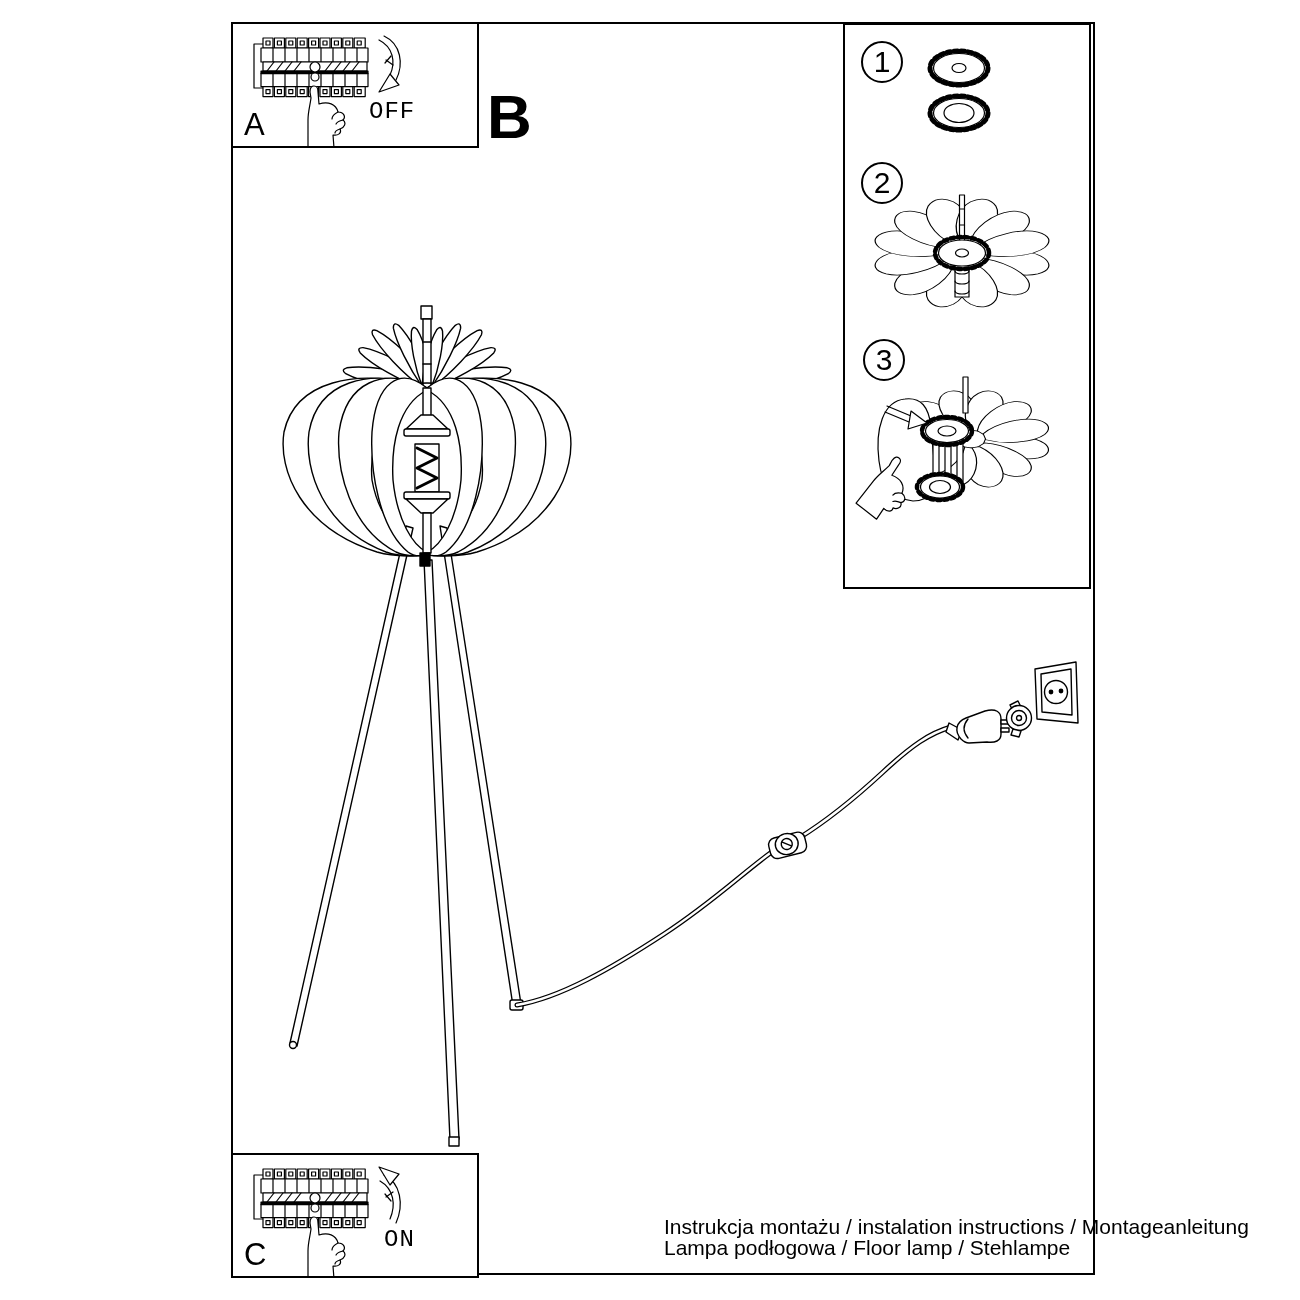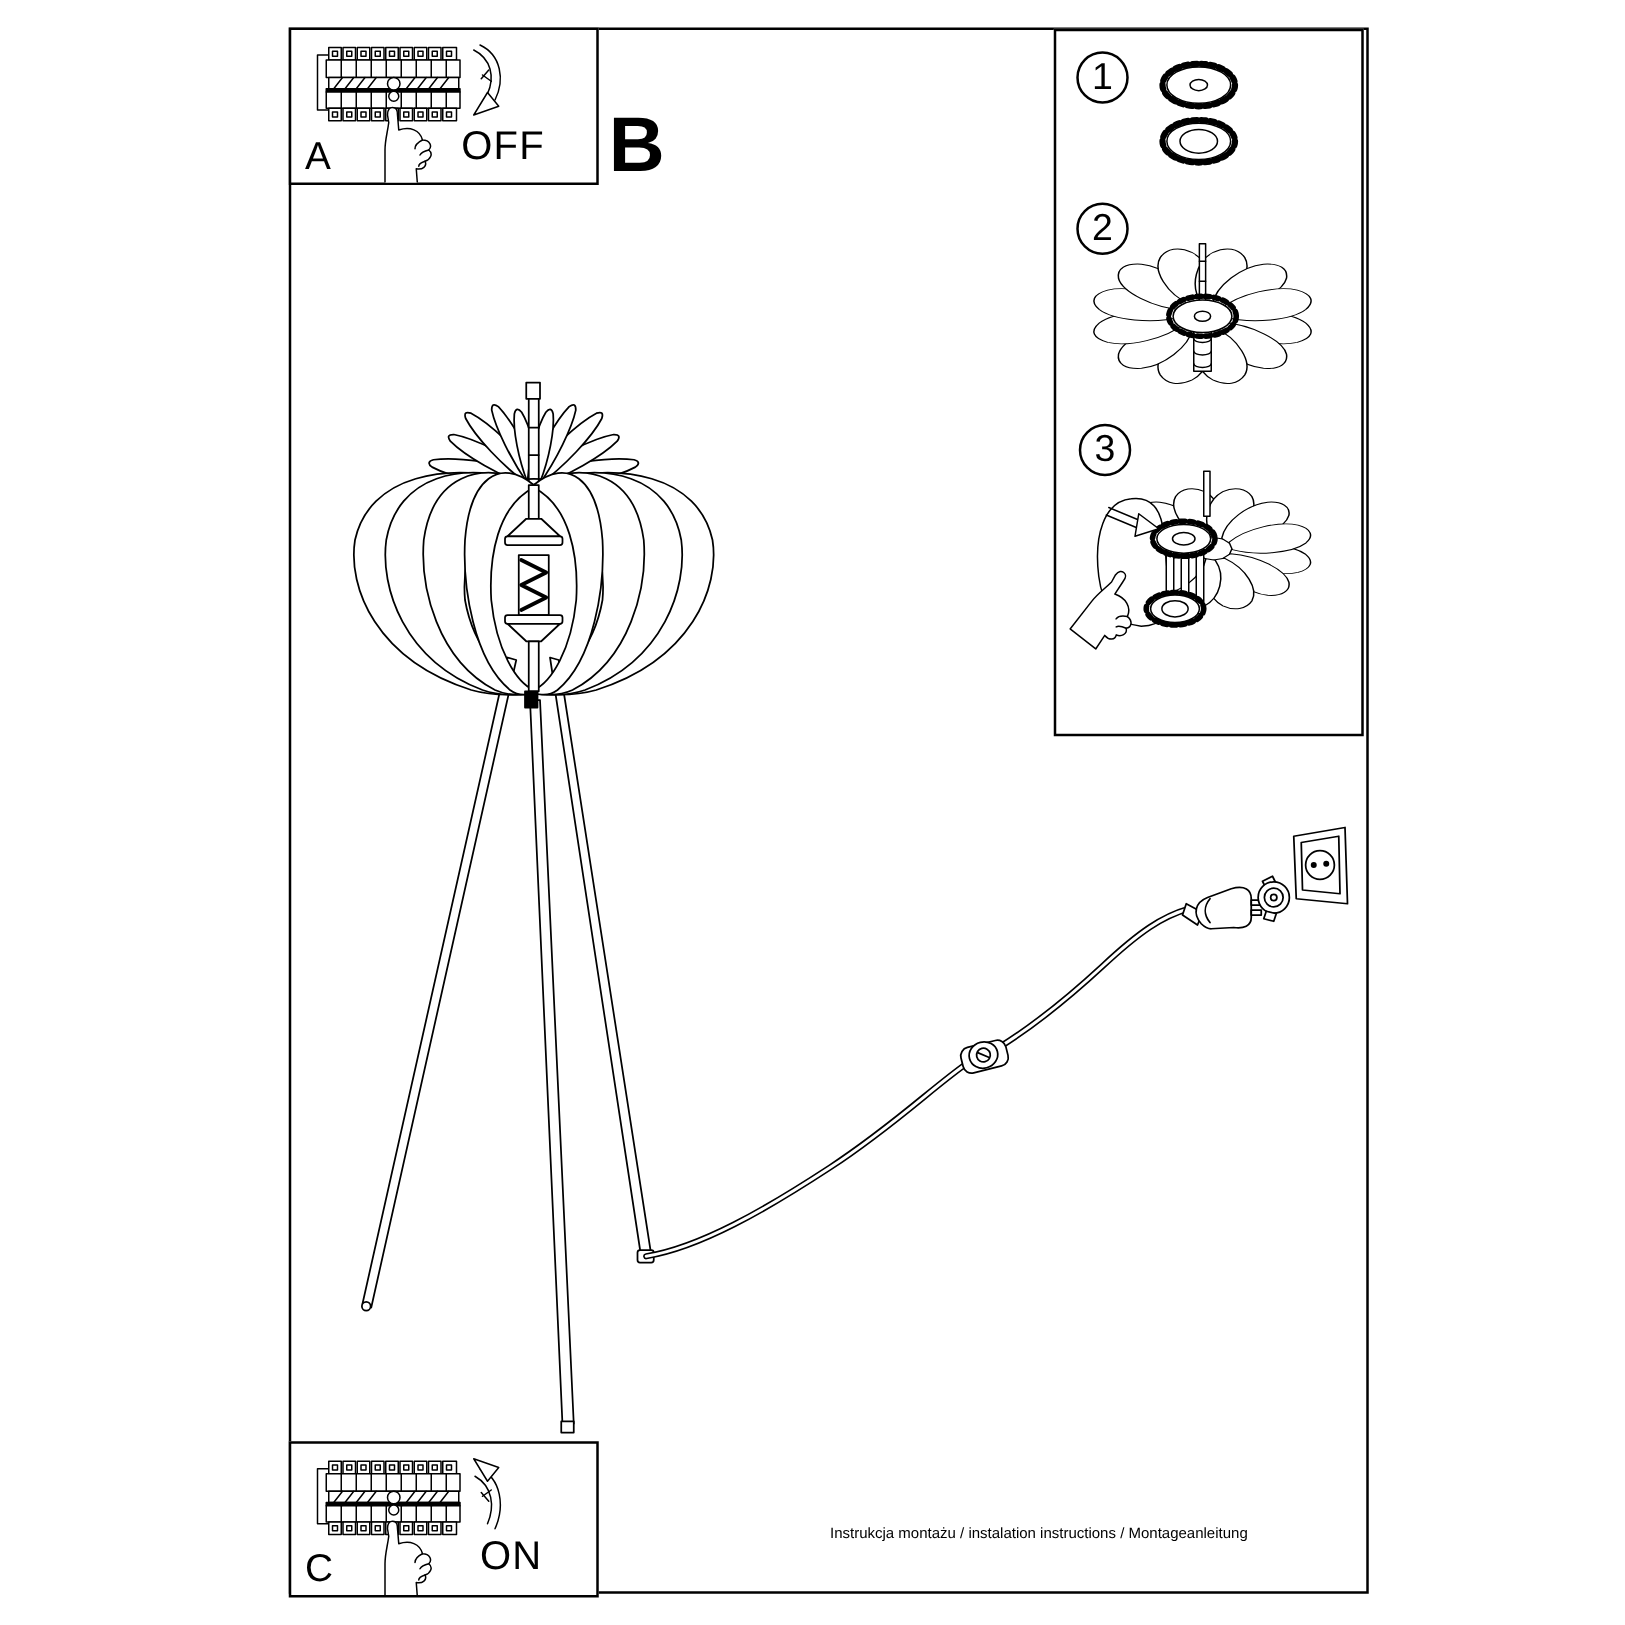--- a/index.html
+++ b/index.html
@@ -9,31 +9,31 @@
   svg{display:block;}
   .art{position:absolute;left:0;top:0;z-index:1;}
   .art path,.art rect,.art circle,.art ellipse,.art polygon,.art line,.art polyline
     {vector-effect:non-scaling-stroke;}
   .frame{position:absolute;left:231px;top:22px;width:864px;height:1253px;
          border:2px solid #000;z-index:2;pointer-events:none;}
   .box{position:absolute;border:2px solid #000;background:#fff;z-index:3;}
   .box-a{left:231px;top:22px;width:248px;height:126px;}
   .box-c{left:231px;top:1153px;width:248px;height:125px;}
   .corner-label{position:absolute;left:11px;bottom:6px;font-size:31px;line-height:1;}
-  .state-label{position:absolute;font-size:32px;letter-spacing:1px;line-height:1;}
+  .state-label{position:absolute;font-size:24px;letter-spacing:1px;line-height:1;font-family:Liberation Mono, monospace;}
   .state-off{left:136px;top:76px;}
   .state-on{left:135px;top:73px;margin-left:16px;}
   .big-b{position:absolute;left:487px;top:86px;font-size:62px;font-weight:bold;
          line-height:1;z-index:3;}
   .panel{position:absolute;left:843px;top:23px;width:248px;height:566px;
          border:2px solid #000;background:#fff;z-index:3;}
   .stepnum{position:absolute;width:42px;height:42px;border:2px solid #000;border-radius:50%;
            font-size:30px;display:flex;align-items:center;justify-content:center;z-index:2;}
   .n1{left:16px;top:16px;} .n2{left:16px;top:137px;} .n3{left:18px;top:314px;}
-  .footer{position:absolute;left:664px;top:1216px;font-size:12px;line-height:21px;
+  .footer{position:absolute;left:664px;top:1216px;font-size:21px;line-height:21px;
           z-index:3;white-space:nowrap;}
 </style>
 </head>
 <body>
 
 <div class="page">
 
   <svg class="art" width="1300" height="1300" viewBox="0 0 1300 1300" fill="none" stroke="#000" stroke-width="1.4" stroke-linejoin="round" stroke-linecap="round">
 
     <g fill="#fff">
@@ -390,15 +390,16 @@
         <line x1="153" y1="42" x2="160" y2="37"></line>
         <polygon points="146,12 157,30 166,19" fill="#fff"></polygon>
       </g>
     </svg>
     <span class="corner-label">C</span>
     <span class="state-label state-on">ON</span>
   </div>
 
   <div class="footer">
     <div>Instrukcja montażu / instalation instructions / Montageanleitung</div>
+    <div>Lampa podłogowa / Floor lamp / Stehlampe</div>
   </div>
 
 </div>
 
 </body></html>

